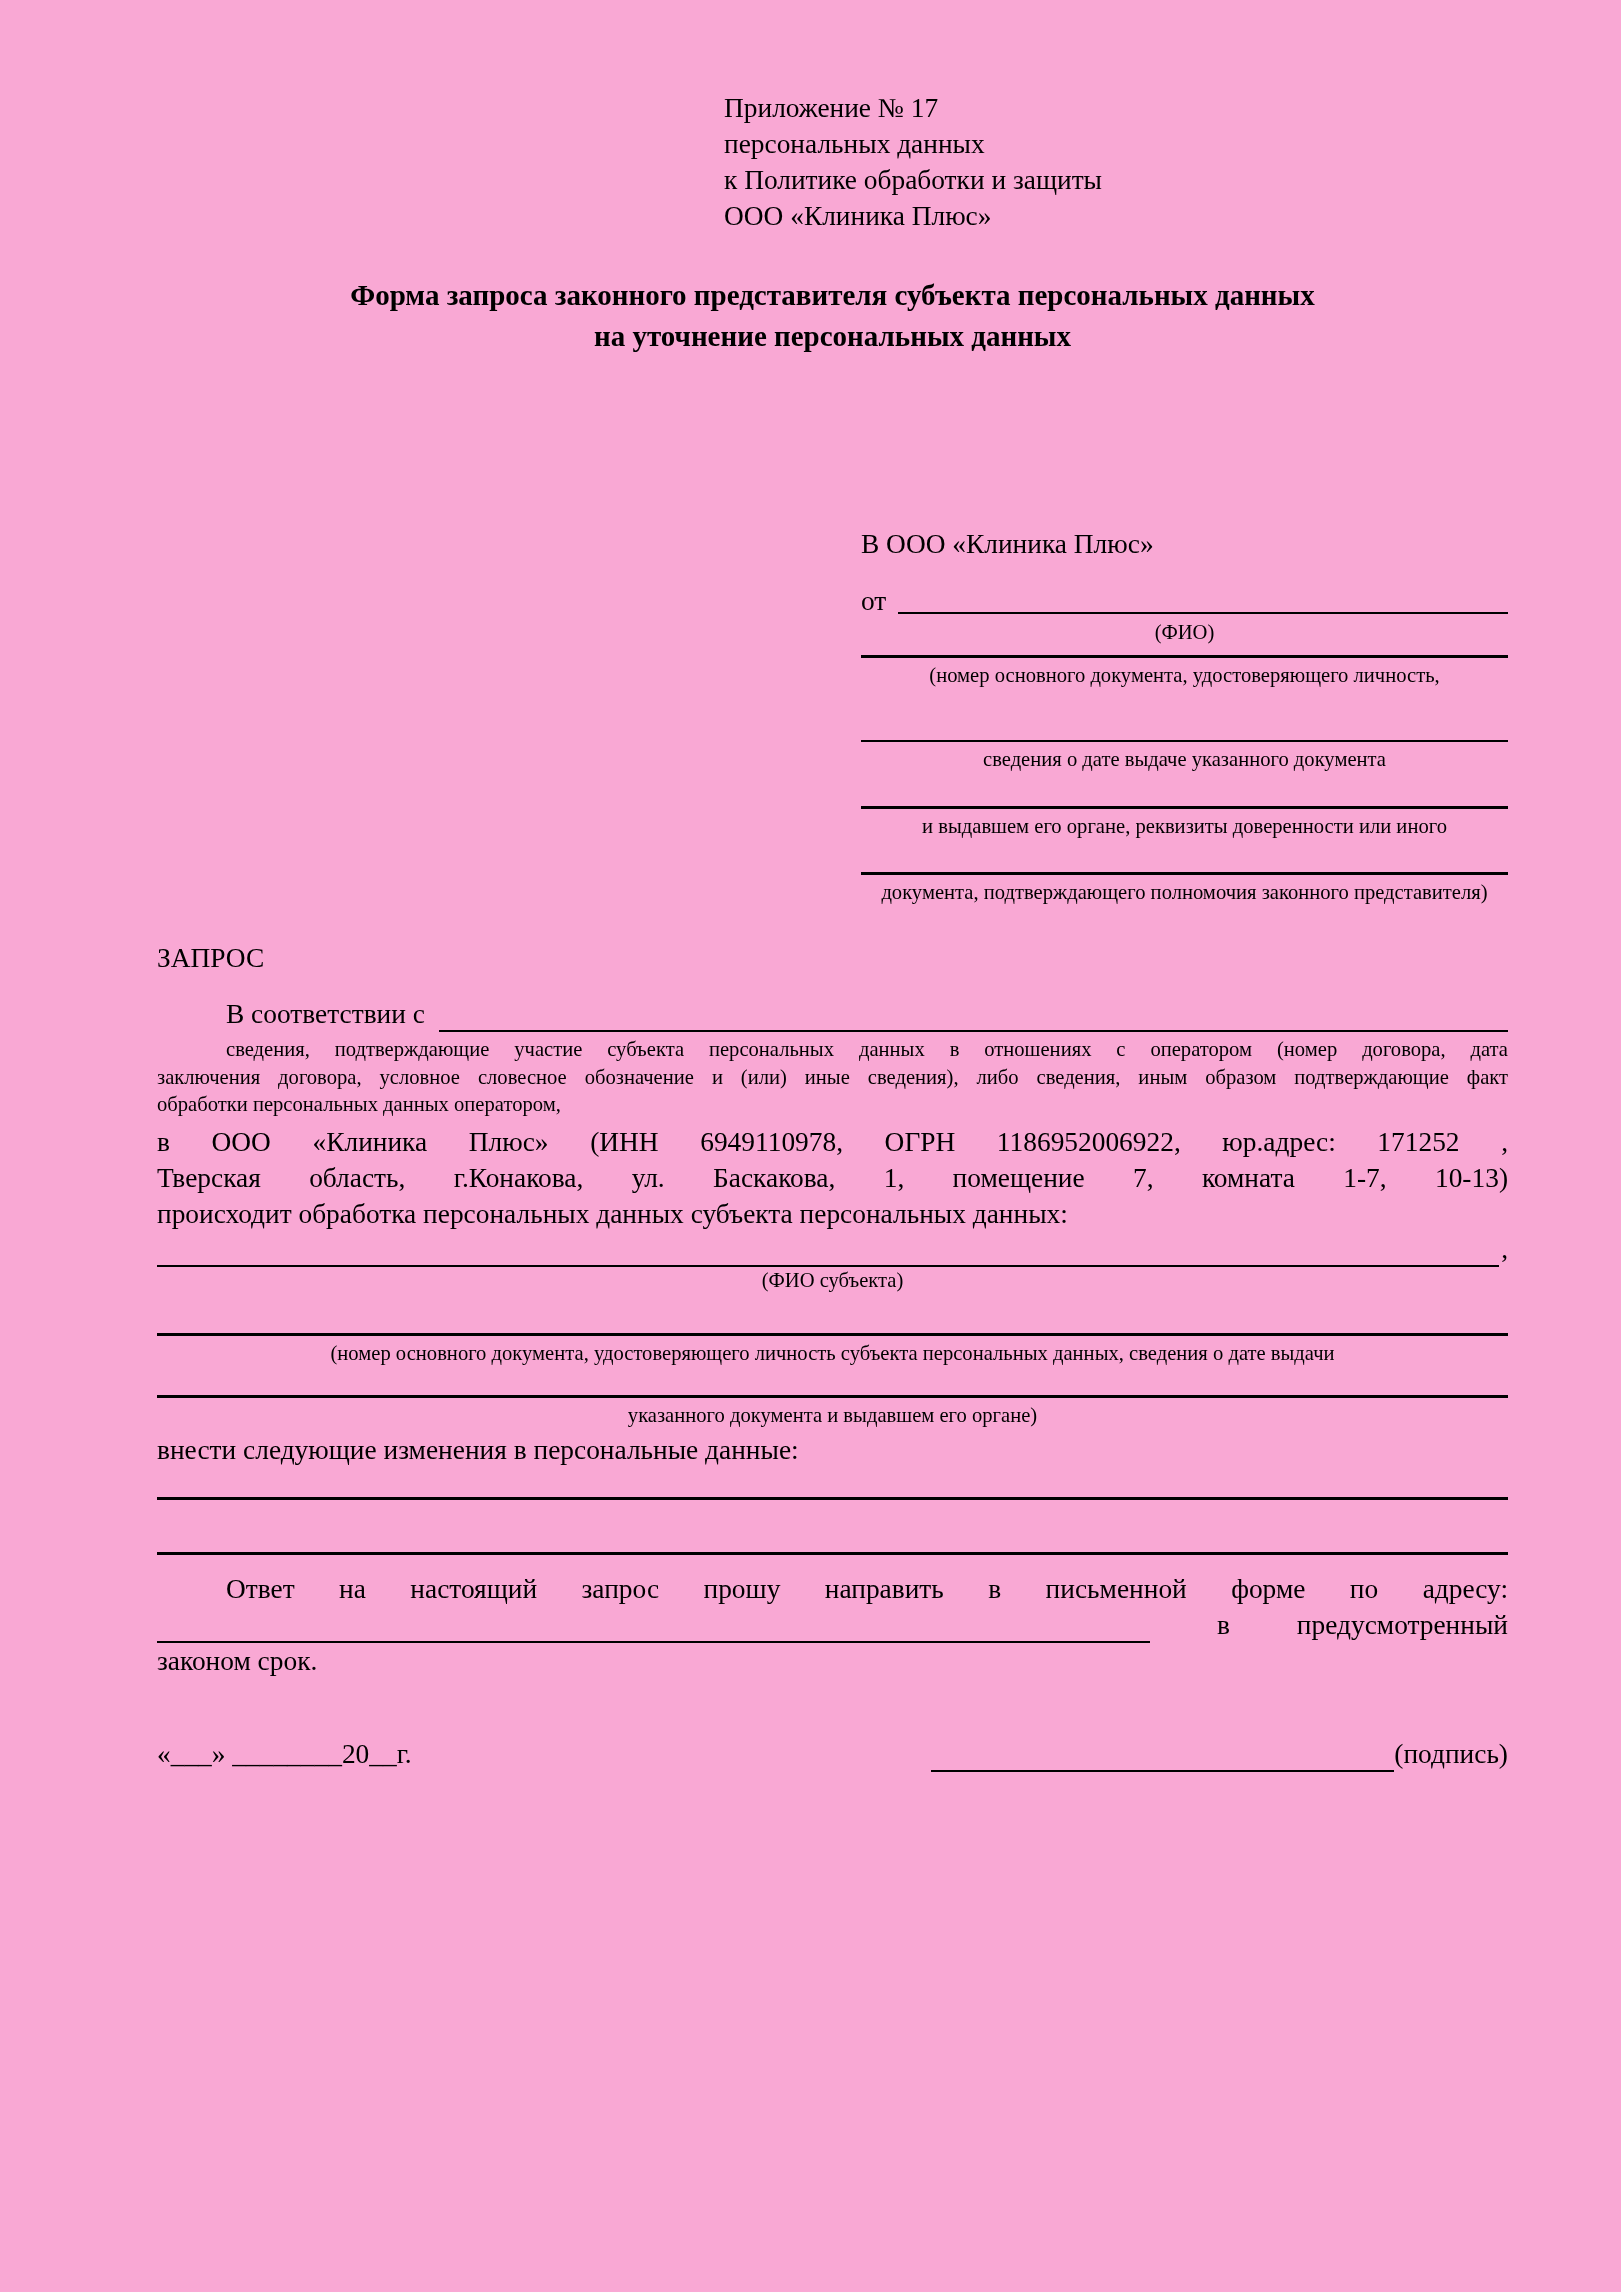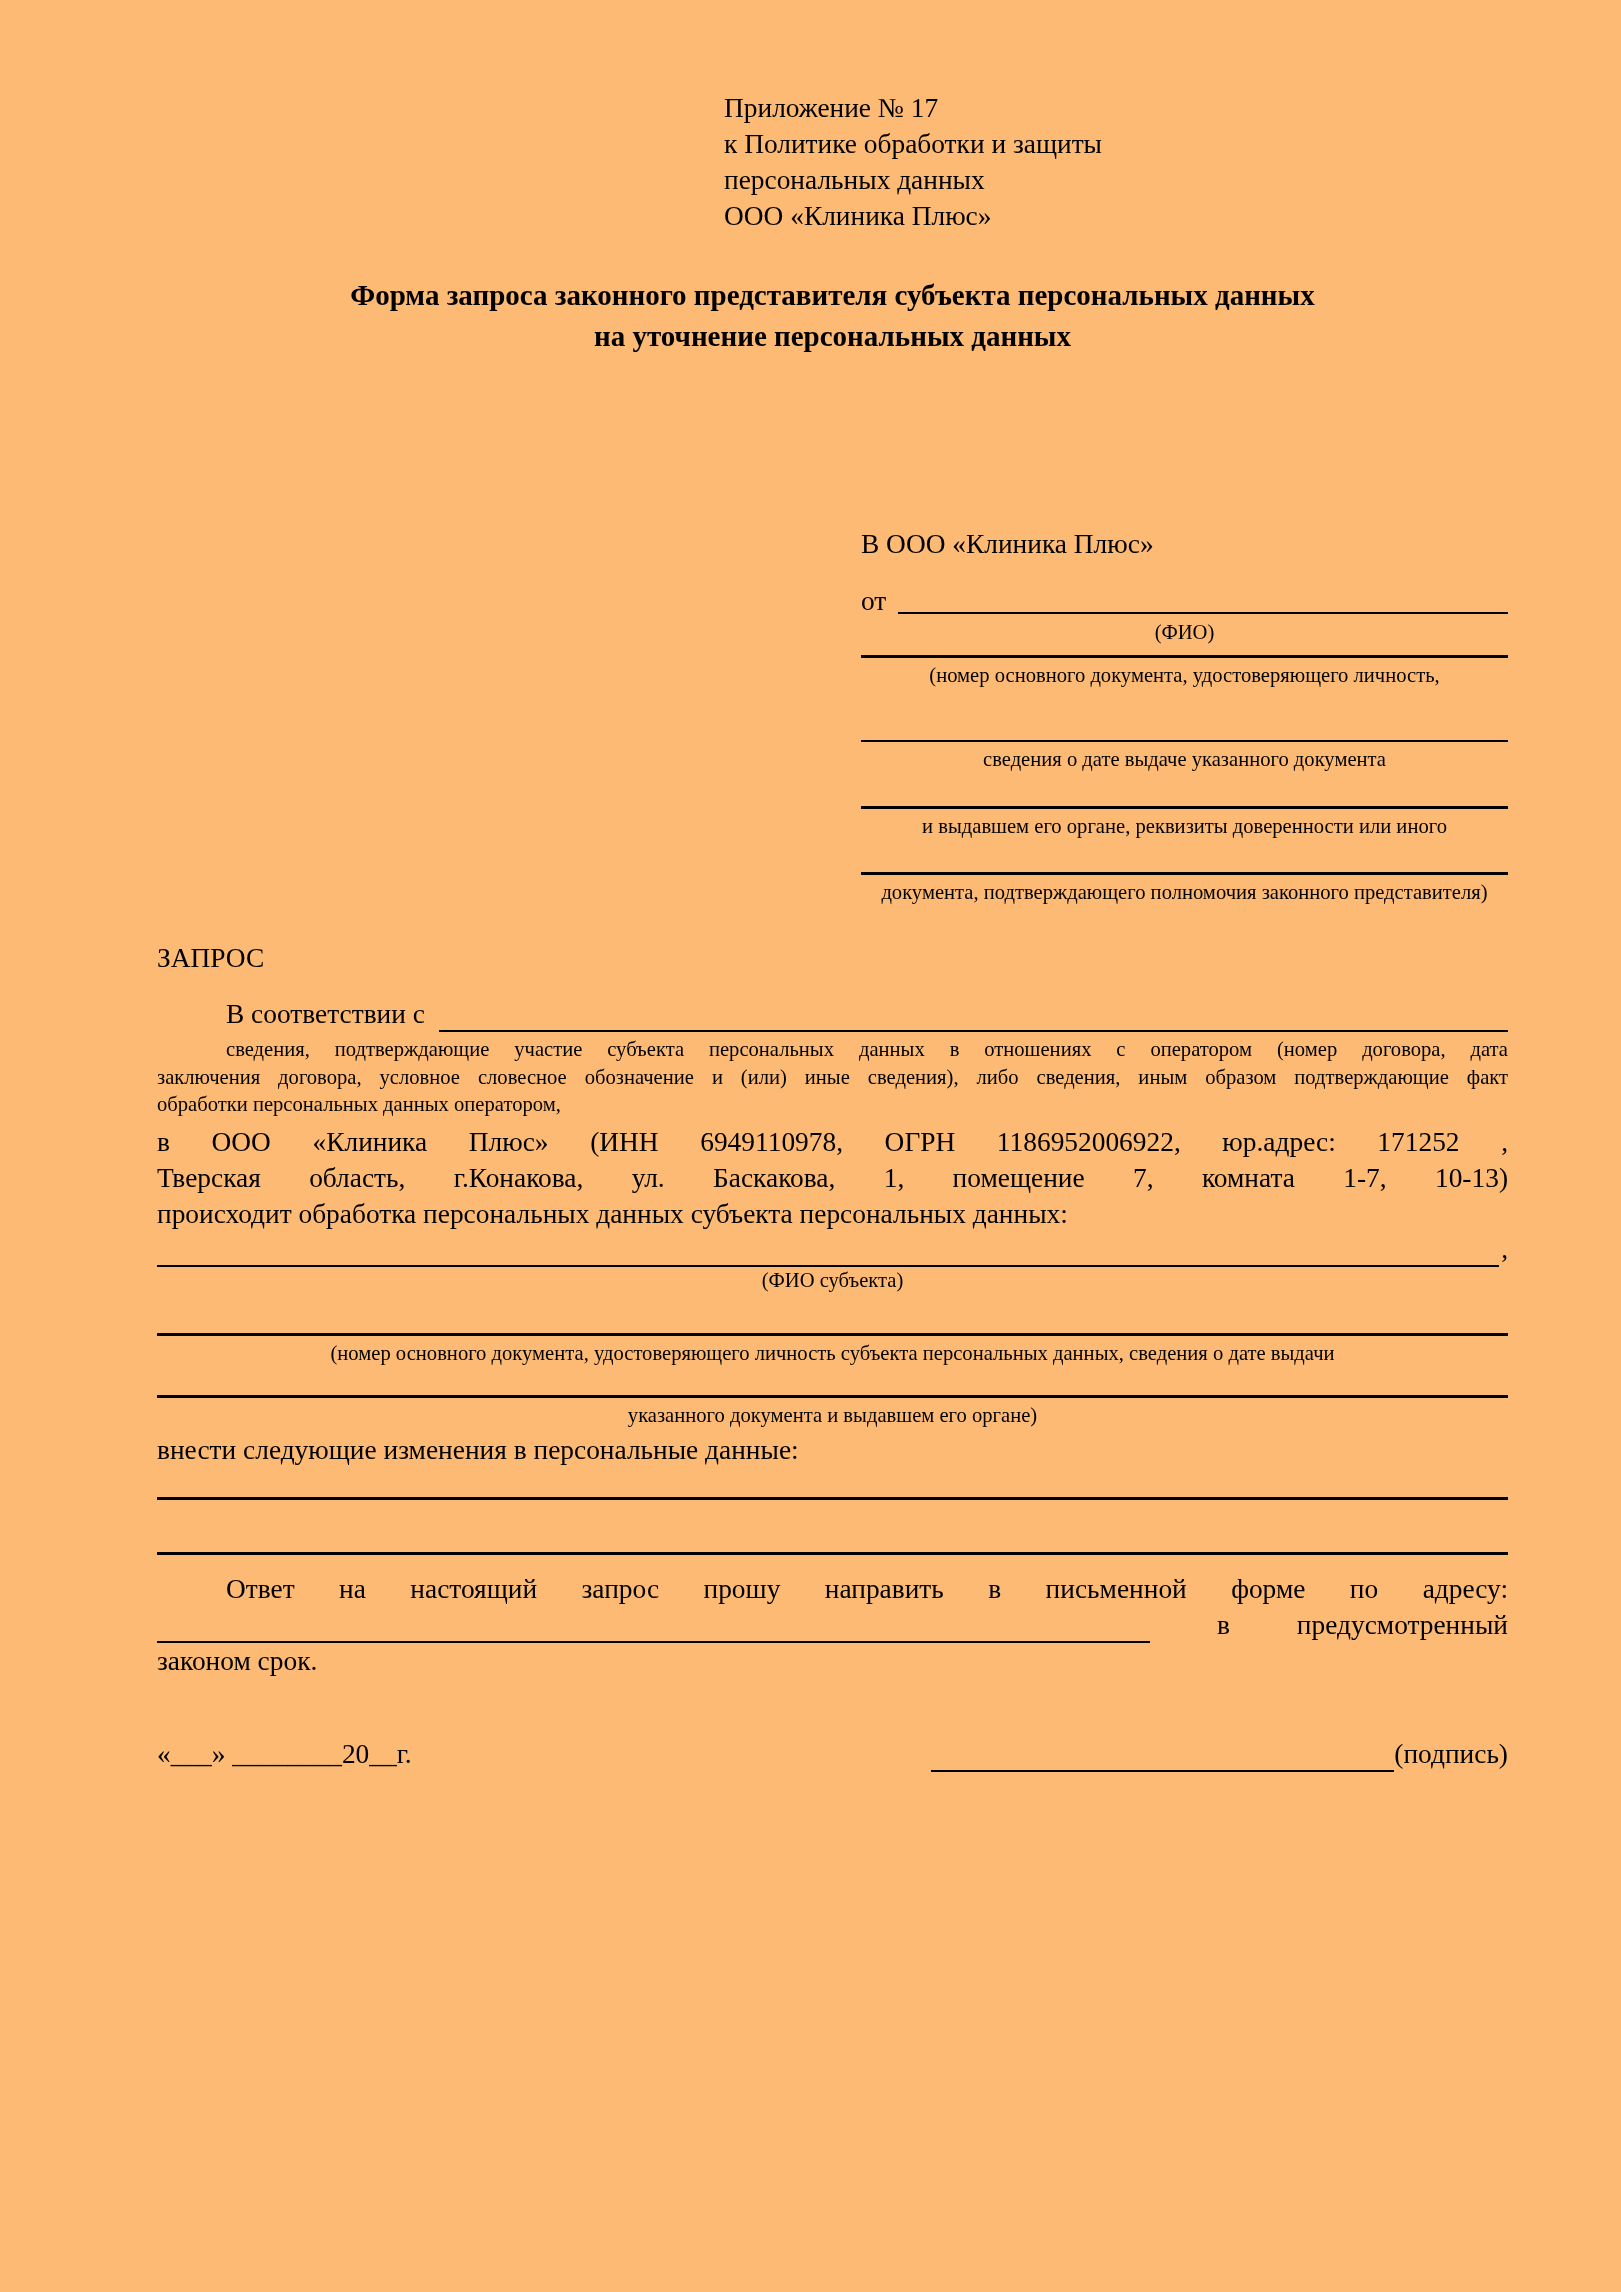--- a/index.html
+++ b/index.html
@@ -1,20 +1,20 @@
 <!DOCTYPE html>
 <html lang="ru"><head>
 <meta charset="utf-8">
 <style>
   html, body { margin: 0; padding: 0; background: #ffffff; }
   .page {
     position: relative;
     width: 1621px;
     height: 2293px;
-    background: #fdba74;
+    background: #f9a8d4;
     color: #000000;
     font-family: "Liberation Serif", "DejaVu Serif", serif;
     font-size: 27.4px;
     line-height: 36px;
     overflow: hidden;
   }
   .content {
     position: absolute;
     left: 157px;
     top: 0;
@@ -85,22 +85,22 @@
   .sig-blank { width: 463px; height: 29px; border-bottom: 2.9px solid #000; }
 </style>
 </head>
 <body>
 
 <div class="page">
   <div class="content">
 
     <div class="appendix-header">
       <div class="hline">Приложение № 17</div>
+      <div class="hline">персональных данных</div>
       <div class="hline">к Политике обработки и защиты</div>
-      <div class="hline">персональных данных</div>
       <div class="hline">ООО «Клиника Плюс»</div>
     </div>
 
     <div class="doc-title">
       <div>Форма запроса законного представителя субъекта персональных данных</div>
       <div>на уточнение персональных данных</div>
     </div>
 
     <div class="addressee">
       <div>В ООО «Клиника Плюс»</div>

